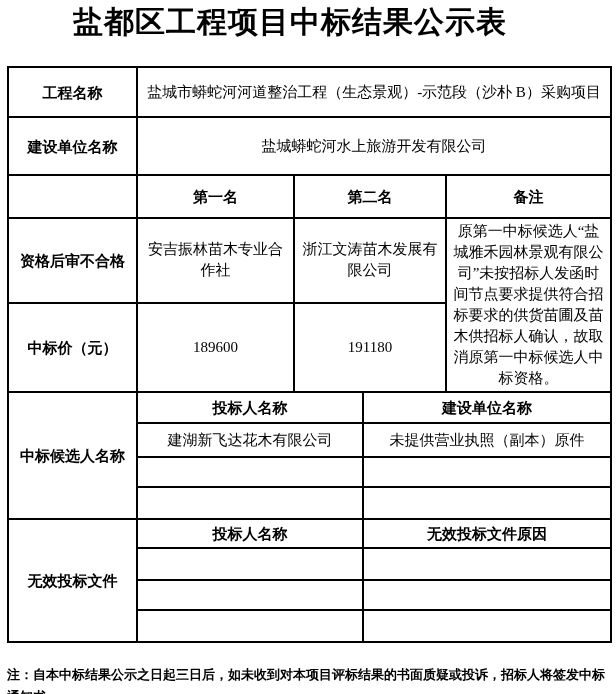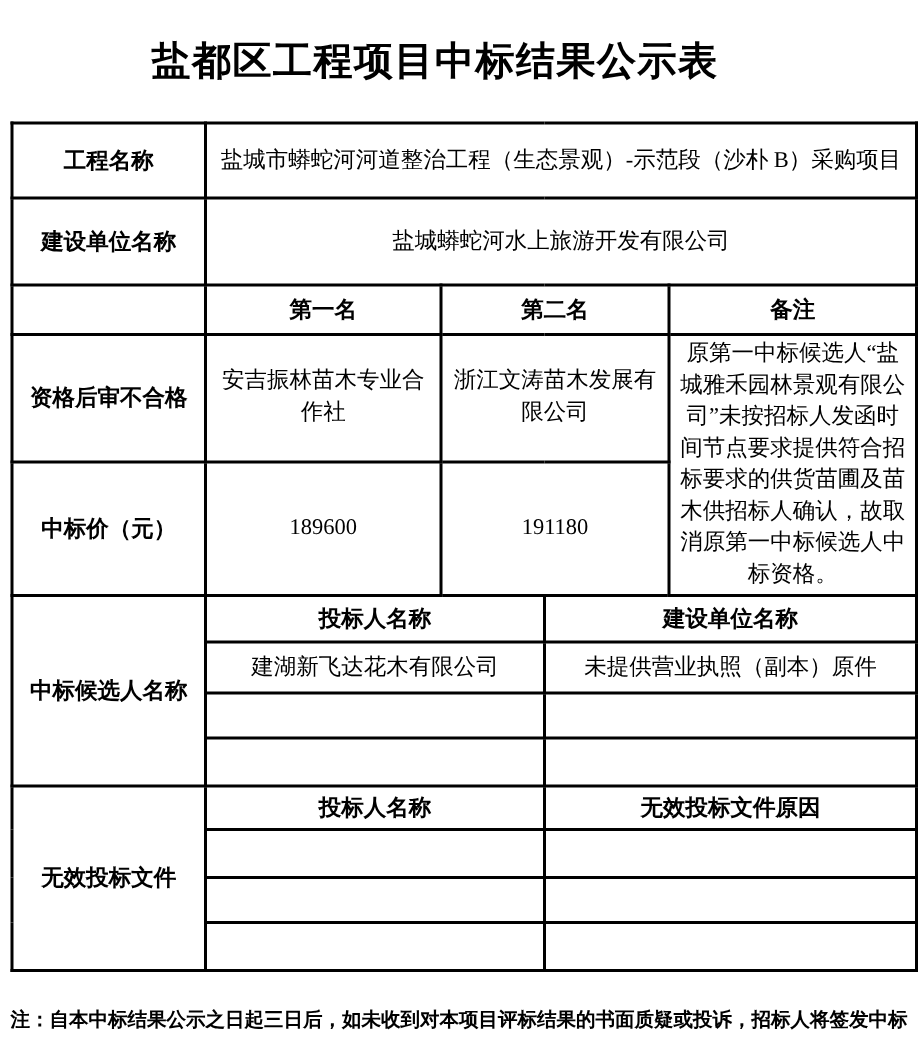--- a/index.html
+++ b/index.html
@@ -4,24 +4,24 @@
 <style>
   * { margin: 0; padding: 0; box-sizing: border-box; }
   html, body {
     width: 616px; height: 694px;
     background: #ffffff;
     font-family: "Liberation Sans", "DejaVu Sans", sans-serif;
     color: #000000;
     overflow: hidden;
   }
   .doc-title {
-    margin-top: 23px;
+    margin-top: 2px;
     margin-right: 36px;
     text-align: center;
-    font-size: 26px;
+    font-size: 30px;
     font-weight: bold;
     letter-spacing: 1px;
   }
   table.results {
     margin: 23px 0 0 7px;
     width: 603px;
     border-collapse: collapse;
     table-layout: fixed;
   }
   table.results td {
@@ -70,21 +70,21 @@
       <tr style="height:50px">
     <td class="lbl">工程名称</td>
     <td colspan="4">盐城市蟒蛇河河道整治工程（生态景观）-示范段（沙朴 B）采购项目</td>
   </tr>
 
   <tr style="height:58px">
     <td class="lbl">建设单位名称</td>
     <td colspan="4">盐城蟒蛇河水上旅游开发有限公司</td>
   </tr>
 
-  <tr style="height:33px">
+  <tr style="height:43px">
     <td class="lbl"></td>
     <td class="lbl">第一名</td>
     <td class="lbl" colspan="2">第二名</td>
     <td class="lbl">备注</td>
   </tr>
 
   <tr style="height:72px">
     <td class="lbl">资格后审不合格</td>
     <td>安吉振林苗木专业合作社</td>
     <td colspan="2">浙江文涛苗木发展有限公司</td>

